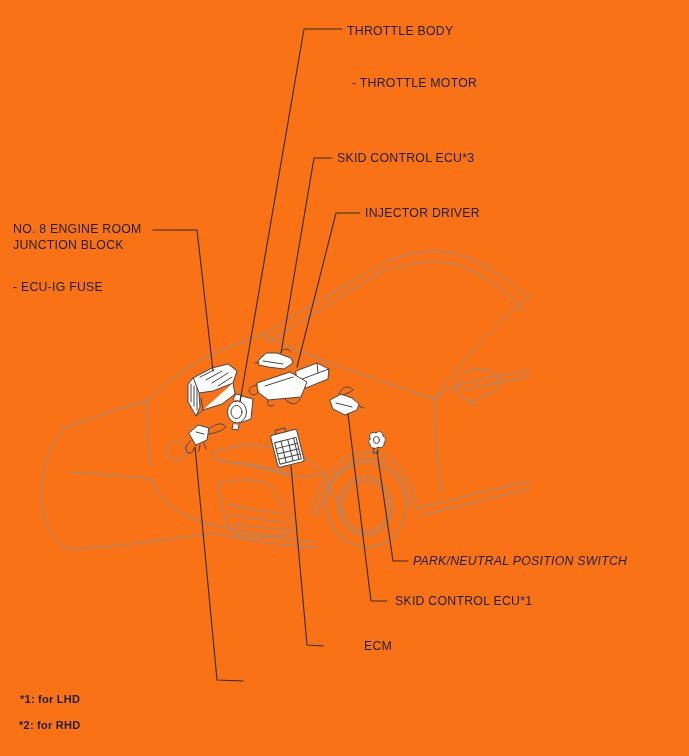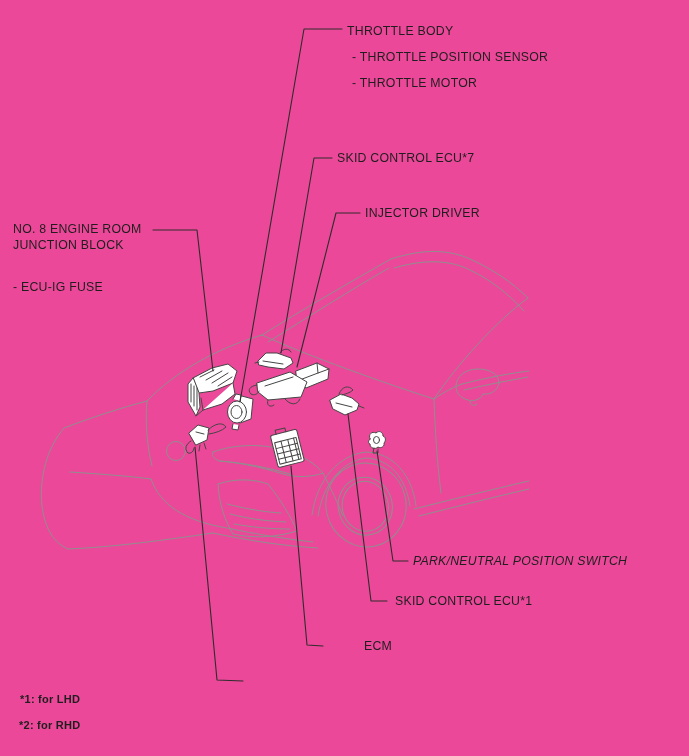--- a/index.html
+++ b/index.html
@@ -1,20 +1,20 @@
 <!DOCTYPE html>
 <html><head>
 <meta charset="utf-8">
 <style>
   html, body { margin: 0; padding: 0; background: #ffffff; }
   #stage {
     position: relative;
     width: 689px;
     height: 756px;
-    background: #ec4899;
+    background: #f97316;
     font-family: "Liberation Sans", sans-serif;
     overflow: hidden;
   }
   #artwork { position: absolute; left: 0; top: 0; }
   .lbl {
     position: absolute;
     font-size: 12.3px;
     line-height: 14px;
     letter-spacing: 0.25px;
     color: #1e1e1e;
@@ -160,24 +160,23 @@
       <path d="M 360,213 L 336,213 L 297,367"></path>
       <path d="M 153,230 L 197,230 L 213,371"></path>
       <path d="M 408,561 L 393,561 L 377,451"></path>
       <path d="M 387,601 L 371,601 L 348,414"></path>
       <path d="M 323,646 L 307,645 L 291,466"></path>
       <path d="M 243,681 L 217,680 L 195,447"></path>
     </g>
   </svg>
 
   <div class="lbl" style="left:347px; top:24px;">THROTTLE BODY</div>
-  <div class="lbl" style="left:352px; top:50px;">- THROTTLE POSITION SENSOR</div>
   <div class="lbl" style="left:352px; top:76px;">- THROTTLE MOTOR</div>
 
-  <div class="lbl" style="left:337px; top:151px;">SKID CONTROL ECU*7</div>
+  <div class="lbl" style="left:337px; top:151px;">SKID CONTROL ECU*3</div>
 
   <div class="lbl" style="left:365px; top:206px;">INJECTOR DRIVER</div>
 
   <div class="lbl" style="left:13px; top:222px;">NO. 8 ENGINE ROOM</div>
   <div class="lbl" style="left:13px; top:238px;text-align:center;">JUNCTION BLOCK</div>
   <div class="lbl" style="left:13px; top:280px;">- ECU-IG FUSE</div>
 
   <div class="lbl" style="left:413px; top:554px;font-style:italic;">PARK/NEUTRAL POSITION SWITCH</div>
 
   <div class="lbl" style="left:395px; top:594px;">SKID CONTROL ECU*1</div>

